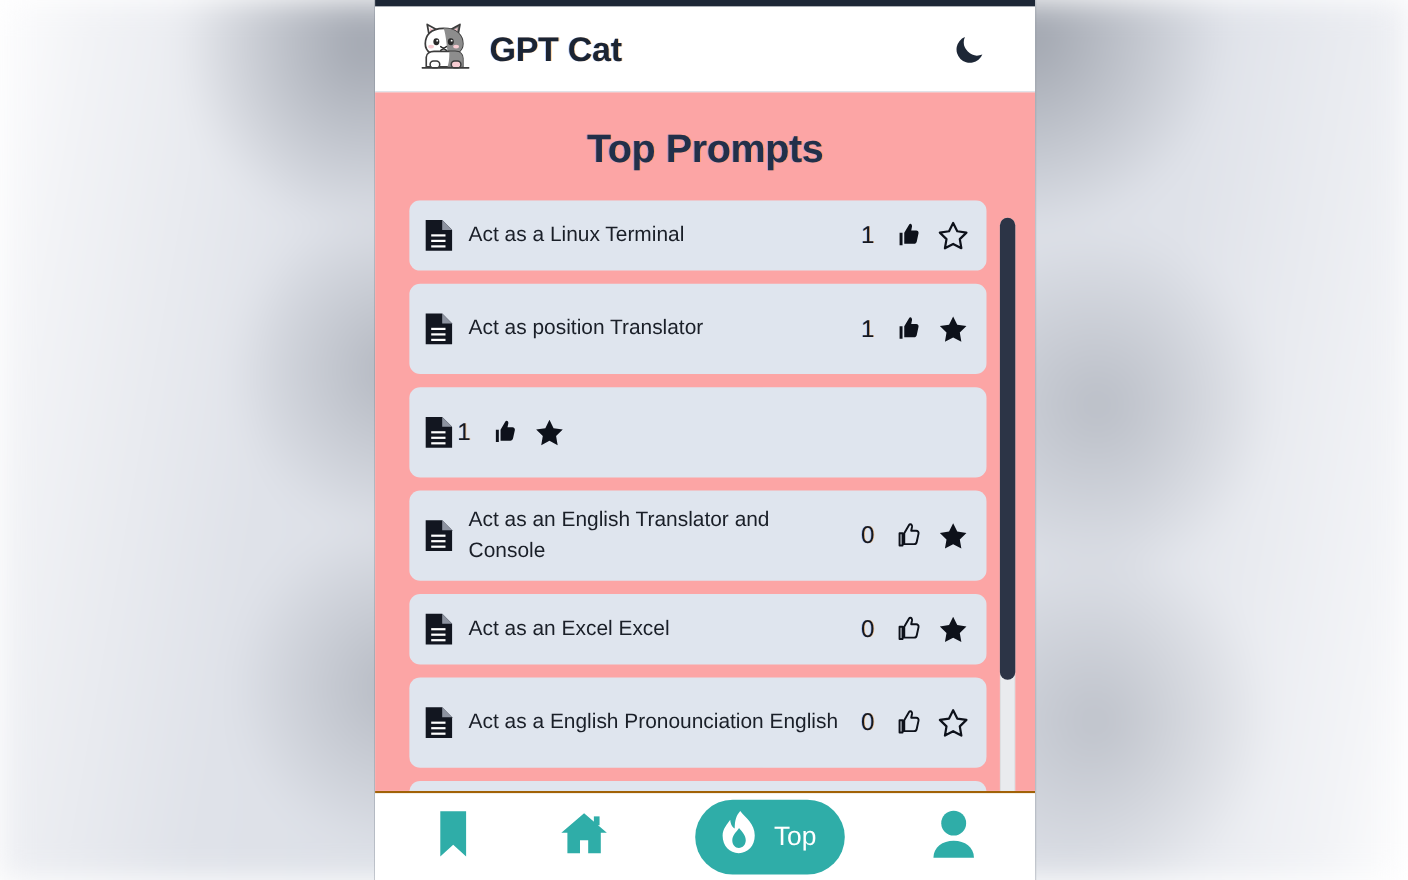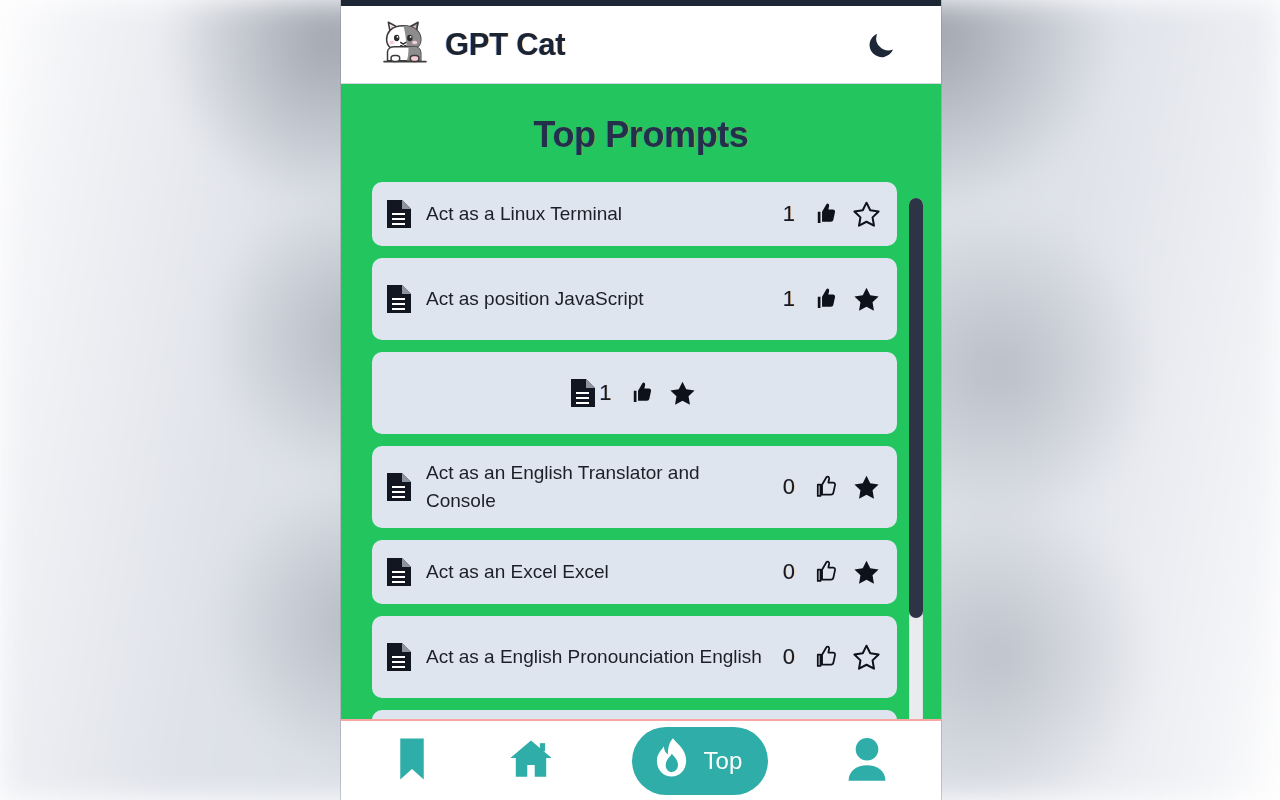--- a/index.html
+++ b/index.html
@@ -74,21 +74,21 @@
   #theme-toggle {
     width: 44px; height: 44px;
     display: flex; align-items: center; justify-content: center;
     cursor: pointer;
   }
 
   
   #content {
     flex: 1 1 auto;
     position: relative;
-    background: #22c55e;
+    background: #fca5a5;
     overflow: hidden;
     padding: 0 0 0 0;
   }
 
   #page-title {
     text-align: center;
     font-size: 36px;
     font-weight: bold;
     color: #22304a;
     padding: 30px 0 22px;
@@ -107,21 +107,20 @@
 
   .prompt-row {
     background: #dfe5ee;
     border-radius: 10px;
     margin-bottom: 12px;
     min-height: 64px;
     display: flex;
     align-items: center;
     padding: 8px 16px 8px 12px;
     cursor: pointer;
-    justify-content: center;
   }
   .prompt-row.two-line { min-height: 82px; }
 
   .doc-icon { flex: 0 0 auto; width: 30px; display: flex; justify-content: center; }
   .prompt-label {
     flex: 1 1 auto;
     font-size: 19px;
     color: #1a1f28;
     line-height: 1.45;
     padding-left: 12px;
@@ -155,21 +154,21 @@
     height: 420px;
     background: #2c3446;
     border-radius: 7px;
     cursor: pointer;
   }
 
   
   #bottom-nav {
     flex: 0 0 auto;
     height: 81px;
-    border-top: 2px solid #fca5a5;
+    border-top: 2px solid #a16207;
     background: #ffffff;
     display: flex;
     align-items: center;
     justify-content: space-around;
     padding: 0 14px;
   }
   .nav-item {
     display: flex;
     align-items: center;
     justify-content: center;
@@ -259,21 +258,21 @@
         <div class="prompt-row two-line">
           <span class="doc-icon">
             <svg width="26" height="30" viewBox="0 0 26 30">
     <path d="M1 1 H16 L25 10 V29 H1 Z" fill="#121620"></path>
     <path d="M16 1 L25 10 H16 Z" fill="#8d93a0"></path>
     <rect x="6" y="14" width="13" height="2" fill="#ffffff"></rect>
     <rect x="6" y="19" width="13" height="2" fill="#ffffff"></rect>
     <rect x="6" y="24" width="13" height="2" fill="#ffffff"></rect>
   </svg>
           </span>
-          <span class="prompt-label">Act as position JavaScript</span>
+          <span class="prompt-label">Act as position Translator</span>
           <span class="row-actions">
             <span class="like-count">1</span>
             <span class="icon-btn">
               <svg width="27" height="27" viewBox="0 0 26 26">
                 <path d="M7.5 10.3h2.6v10.8H7.5zM11.6 10.3l4.2-7.2c.5-.9 1.8-.9 2.3 0 .3.5.4 1.1.3 1.7l-.7 3.4h4.4c1.3 0 2.3 1.2 2 2.5l-1.6 7.3c-.2 1.1-1.2 1.9-2.3 1.9h-8.6z" fill="#0d111a"></path>
               </svg>
             </span>
             <span class="icon-btn">
               <svg width="29" height="29" viewBox="0 0 26 26">
                 <path d="M13 2.4l3.35 6.79 7.5 1.09-5.43 5.29 1.28 7.47L13 19.51l-6.7 3.53 1.28-7.47-5.43-5.29 7.5-1.09z" fill="#0d111a"></path>

